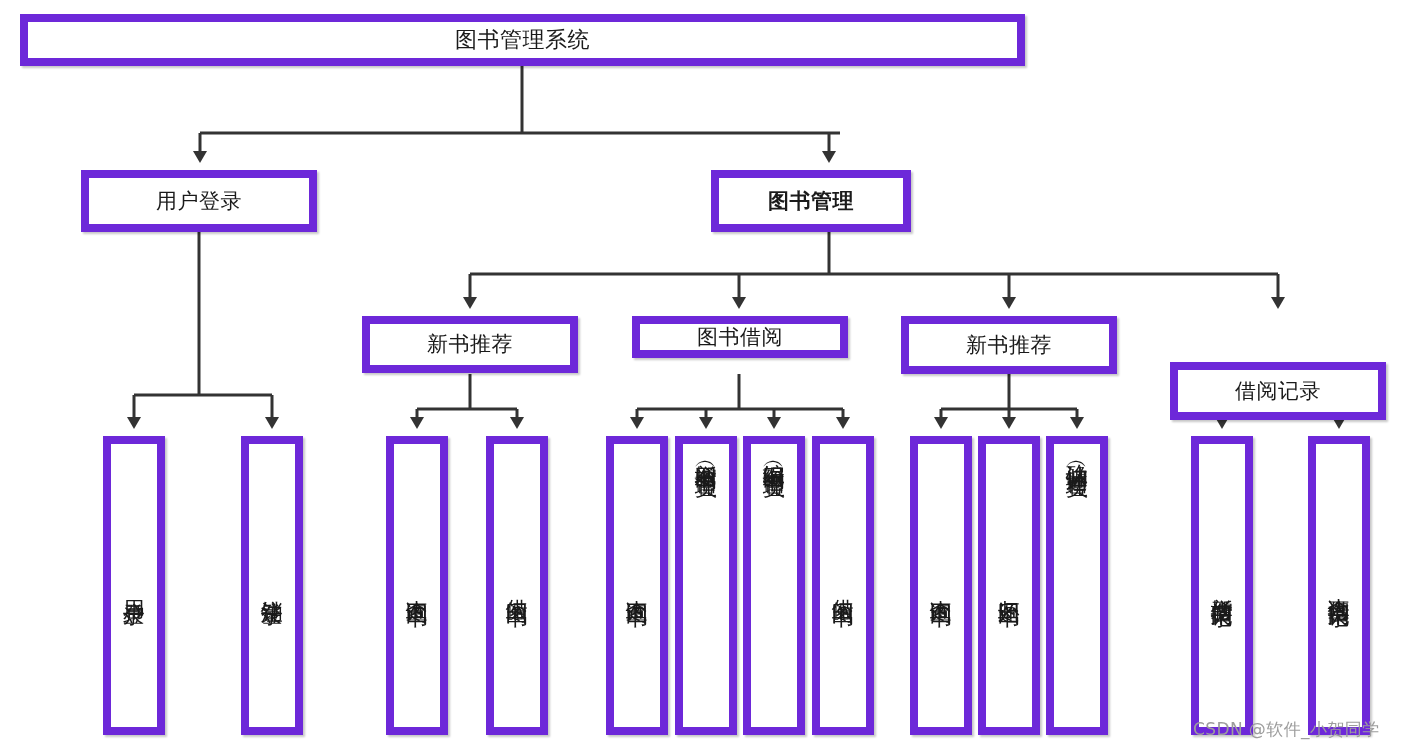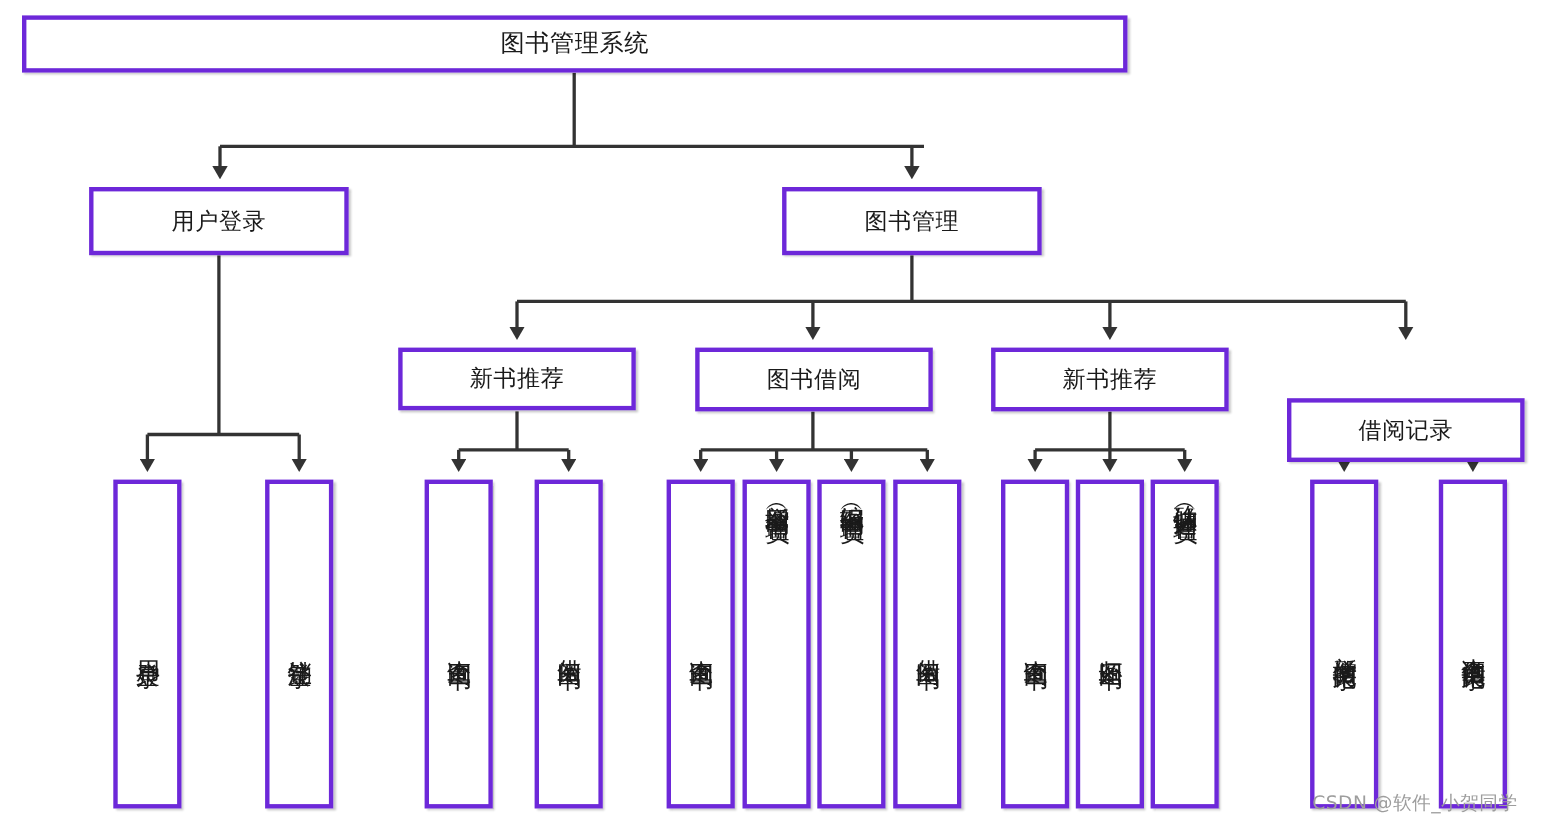--- a/index.html
+++ b/index.html
@@ -22,21 +22,21 @@
     left: 0;
     top: 0;
     width: 1405px;
     height: 747px;
     pointer-events: none;
   }
   .node {
     position: absolute;
     box-sizing: border-box;
     background: #ffffff;
-    border: 4px solid #6d28d9;
+    border: 8px solid #6d28d9;
     box-shadow: 2px 2px 2px rgba(0,0,0,0.22);
     display: flex;
     align-items: center;
     justify-content: center;
     color: #1a1a1a;
     z-index: 2;
   }
   .node .label {
     display: block;
     text-align: center;
@@ -136,28 +136,28 @@
     </g>
   </svg>
 
   <div class="node horiz root" style="left:20px; top:14px; width:1005px; height:52px;">
     <span class="label">图书管理系统</span>
   </div>
 
   <div class="node horiz" style="left:81px; top:170px; width:236px; height:62px;">
     <span class="label">用户登录</span>
   </div>
-  <div class="node horiz" style="left:711px; top:170px; width:236px; height:62px;">
+  <div class="node horiz" style="left:711px; top:170px; width:200px; height:62px;font-weight:bold;">
     <span class="label">图书管理</span>
   </div>
 
   <div class="node horiz" style="left:362px; top:316px; width:216px; height:57px;">
     <span class="label">新书推荐</span>
   </div>
-  <div class="node horiz" style="left:632px; top:316px; width:216px; height:58px;">
+  <div class="node horiz" style="left:632px; top:316px; width:216px; height:42px;">
     <span class="label">图书借阅</span>
   </div>
   <div class="node horiz" style="left:901px; top:316px; width:216px; height:58px;">
     <span class="label">新书推荐</span>
   </div>
   <div class="node horiz" style="left:1170px; top:316px; width:216px; height:58px;margin-top:46px;">
     <span class="label">借阅记录</span>
   </div>
 
   <div class="node vert v-mid" style="left:103px; top:436px; width:62px; height:299px;">

